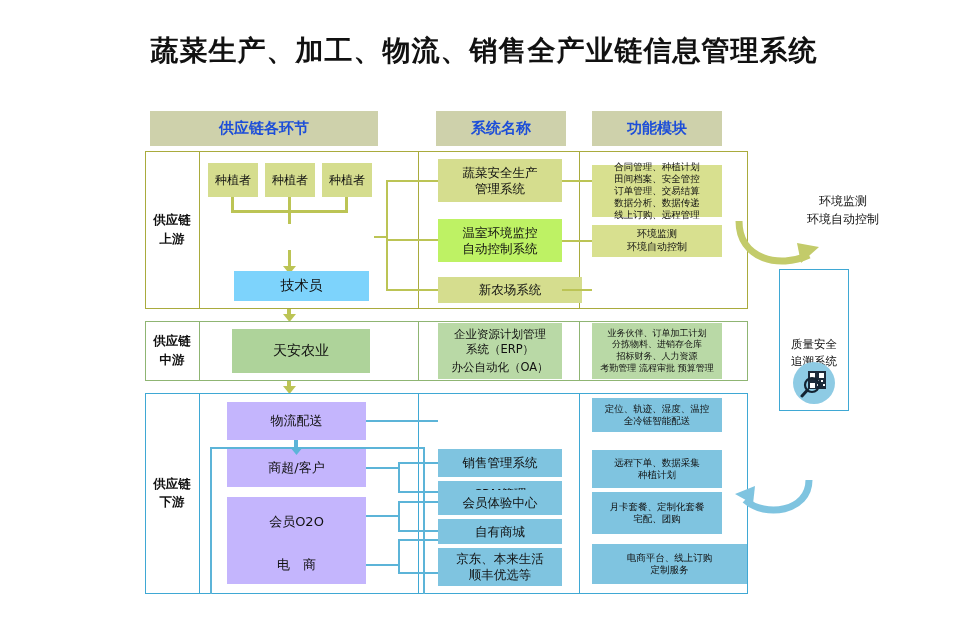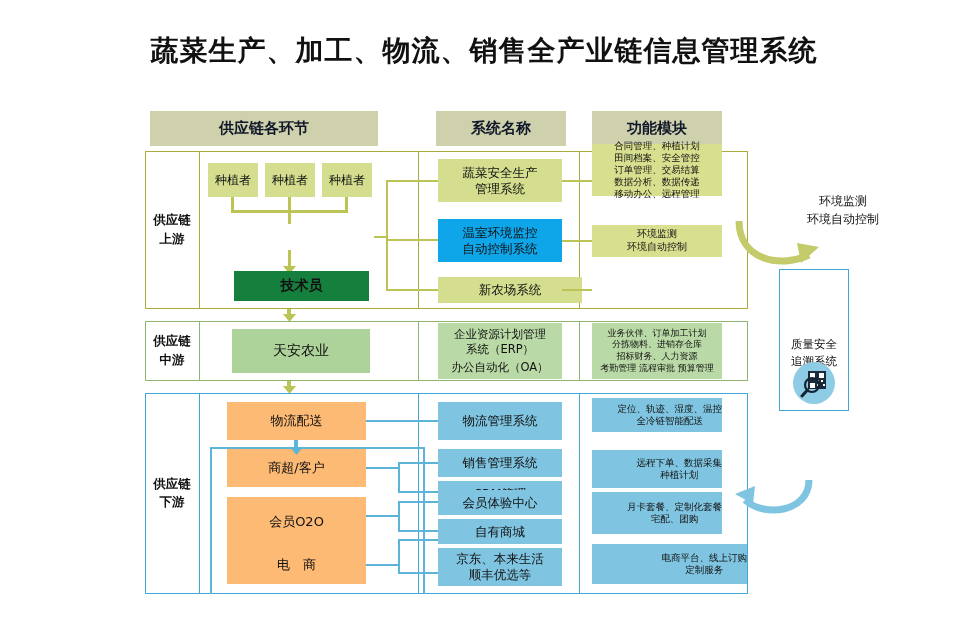--- a/index.html
+++ b/index.html
@@ -14,21 +14,21 @@
 
   
   #title{
     left:0;top:32px;width:968px;text-align:center;
     font-size:28px;font-weight:bold;color:#111;letter-spacing:1px;
     white-space:nowrap;
   }
 
   
   .colhead{
-    background:#ced1ab;color:#0f172a;font-size:15px;font-weight:bold;
+    background:#ced1ab;color:#1d4ed8;font-size:15px;font-weight:bold;
     display:flex;align-items:center;justify-content:center;
     height:35px;
   }
 
   
   .frame{background:#ffffff;}
   .frame-olive{border:1.5px solid #a9ab3d;}
   .frame-green{border:1.5px solid #8fb573;}
   .frame-blue{border:1.5px solid #3fa8d4;}
 
@@ -42,28 +42,28 @@
     font-size:12.5px;font-weight:bold;color:#111;line-height:1.45;
     text-align:center;display:flex;align-items:center;justify-content:center;
   }
 
   
   .node{
     display:flex;align-items:center;justify-content:center;text-align:center;
     color:#111;line-height:1.25;
   }
   .n-olive{background:#d5dd8e;font-size:12px;}
-  .n-olive-lg{background:#15803d;font-size:14px;font-weight:bold;}
+  .n-olive-lg{background:#7dd3fc;font-size:14px;}
   .n-green{background:#aed39a;font-size:14px;}
   .n-green-sys{background:#b9d9a6;font-size:12.5px;}
-  .n-blue{background:#fdba74;font-size:13px;}
+  .n-blue{background:#c4b5fd;font-size:13px;}
   .n-blue-sm{background:#7fc4e0;font-size:12.5px;}
   .n-mod-olive{background:#d8e08f;font-size:9.5px;line-height:1.28;}
   .n-mod-green{background:#b9d9a6;font-size:9px;line-height:1.3;}
-  .n-mod-blue{background:#7fc4e0;font-size:9.5px;line-height:1.3;justify-content:flex-end;}
+  .n-mod-blue{background:#7fc4e0;font-size:9.5px;line-height:1.3;}
 
   
   .ellipse{
     background:#d9e08d;border-radius:50%;
     display:flex;align-items:center;justify-content:center;
     font-size:13px;color:#111;
   }
 
   
   .ln{position:absolute;background:#bcc455;}
@@ -131,41 +131,41 @@
   </div>
 
   <div class="abs node n-olive-lg" style="left:234px;top:271px;width:135px;height:30px;">技术员</div>
 
   <div class="abs node n-green-sys" style="left:438px;top:159px;width:124px;height:43px;background:#d5dd8e;font-size:12.5px;">
     <div>
       <div>蔬菜安全生产</div>
       <div>管理系统</div>
     </div>
   </div>
-  <div class="abs node" style="left:438px;top:219px;width:124px;height:43px;background:#0ea5e9;font-size:12.5px;">
+  <div class="abs node" style="left:438px;top:219px;width:124px;height:43px;background:#bef264;font-size:12.5px;">
     <div>
       <div>温室环境监控</div>
       <div>自动控制系统</div>
     </div>
   </div>
   <div class="abs node" style="left:438px;top:277px;width:144px;height:26px;background:#d5dd8e;font-size:12.5px;">新农场系统</div>
 
   <div class="abs ln ln-olive" style="left:386px;top:180px;width:2px;height:111px;"></div>
   <div class="abs ln ln-olive" style="left:386px;top:180px;width:52px;height:2px;"></div>
   <div class="abs ln ln-olive" style="left:386px;top:239px;width:52px;height:2px;"></div>
   <div class="abs ln ln-olive" style="left:386px;top:289px;width:52px;height:2px;"></div>
   <div class="abs ln ln-olive" style="left:374px;top:236px;width:14px;height:2px;"></div>
 
-  <div class="abs node n-mod-olive" style="left:592px;top:144px;width:130px;height:52px;">
+  <div class="abs node n-mod-olive" style="left:592px;top:165px;width:130px;height:52px;">
     <div>
       <div>合同管理、种植计划</div>
       <div>田间档案、安全管控</div>
       <div>订单管理、交易结算</div>
       <div>数据分析、数据传递</div>
-      <div>移动办公、远程管理</div>
+      <div>线上订购、远程管理</div>
     </div>
   </div>
   <div class="abs node n-mod-olive" style="left:592px;top:225px;width:130px;height:32px;font-size:10px;">
     <div>
       <div>环境监测</div>
       <div>环境自动控制</div>
     </div>
   </div>
 
   <div class="abs ln ln-olive" style="left:562px;top:180px;width:30px;height:2px;"></div>
@@ -238,21 +238,20 @@
   <div class="abs node n-blue" style="left:227px;top:497px;width:139px;height:50px;">会员O2O</div>
   <div class="abs node n-blue" style="left:227px;top:546px;width:139px;height:38px;">电　商</div>
 
   <div class="abs ln ln-blue" style="left:294px;top:440px;width:4px;height:12px;"></div>
   <div class="abs" style="left:290px;top:447px;">
     <svg width="13" height="8" viewBox="0 0 13 8">
         <polygon points="0,0 13,0 6.5,8" fill="#5cb4d8"></polygon>
       </svg>
   </div>
 
-  <div class="abs node n-blue-sm" style="left:438px;top:402px;width:124px;height:38px;">物流管理系统</div>
   <div class="abs node n-blue-sm" style="left:438px;top:449px;width:124px;height:28px;">销售管理系统</div>
   <div class="abs node n-blue-sm" style="left:438px;top:481px;width:124px;height:25px;">CRM管理</div>
   <div class="abs node n-blue-sm" style="left:438px;top:490px;width:124px;height:25px;">会员体验中心</div>
   <div class="abs node n-blue-sm" style="left:438px;top:519px;width:124px;height:25px;">自有商城</div>
   <div class="abs node n-blue-sm" style="left:438px;top:548px;width:124px;height:38px;">
     <div>
       <div>京东、本来生活</div>
       <div>顺丰优选等</div>
     </div>
   </div>

